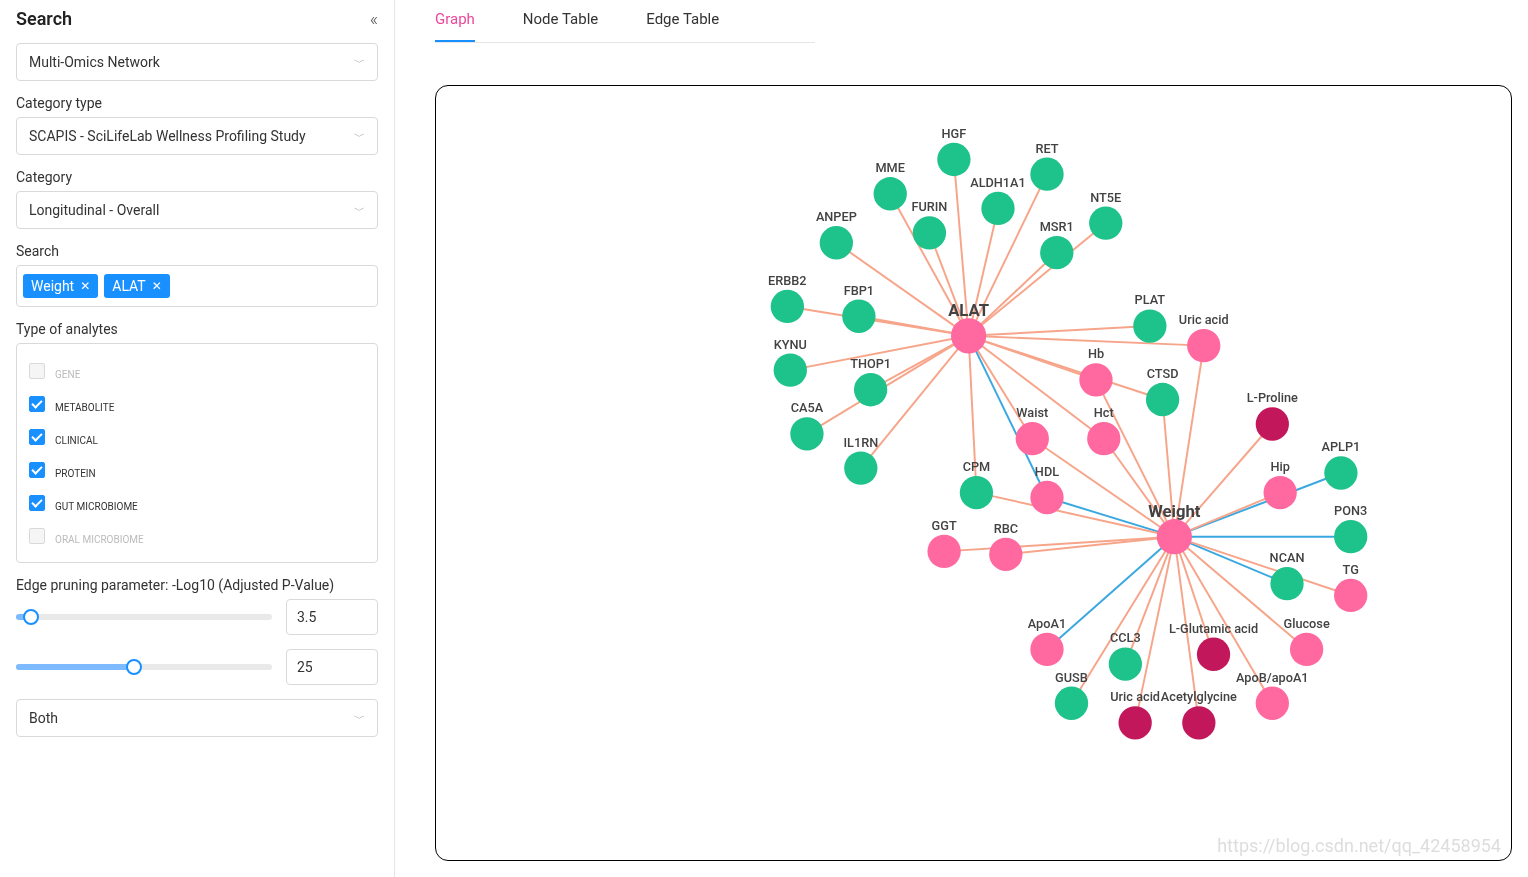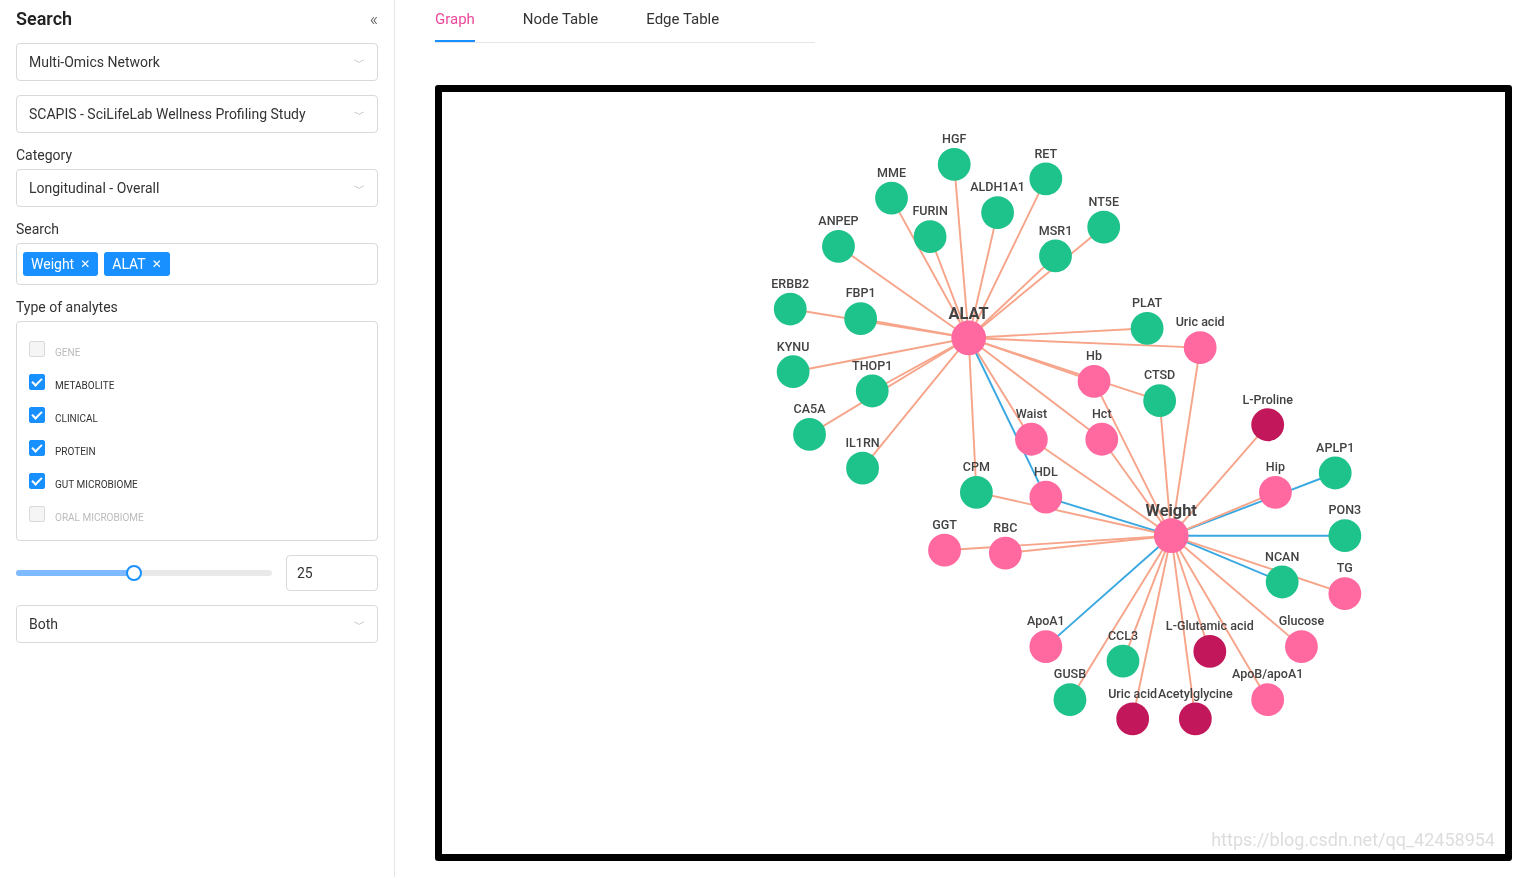--- a/index.html
+++ b/index.html
@@ -26,21 +26,21 @@
     .checkbox-label.disabled { color: #bbb; }
     .slider-row { display: flex; align-items: center; gap: 14px; margin-top: 6px; }
     .slider { position: relative; flex: 1; height: 6px; background: #e9e9e9; border-radius: 3px; cursor: pointer; }
     .slider-fill { position: absolute; top: 0; left: 0; height: 100%; background: #7ebaff; border-radius: 3px; }
     .slider-handle { position: absolute; top: 50%; width: 16px; height: 16px; background: #fff; border: 2px solid #1890ff; border-radius: 50%; transform: translate(-50%, -50%); cursor: grab; }
     .slider-value { width: 92px; height: 36px; border: 1px solid #d9d9d9; border-radius: 4px; padding: 0 10px; font-size: 14px; display: flex; align-items: center; }
     .main { flex: 1; padding: 0 16px 16px 40px; display: flex; flex-direction: column; }
     .tabs { display: flex; gap: 48px; border-bottom: 1px solid #e5e5e5; margin-bottom: 18px; width: 380px; }
     .tab { padding: 10px 0 12px 0; font-size: 15px; color: #333; cursor: pointer; border-bottom: 2px solid transparent; }
     .tab.active { color: #ec4899; border-bottom-color: #1890ff; }
-    .graph-area { flex: 1; border: 7px solid #000000; border-radius: 3px; position: relative; background: #fff; overflow: hidden; margin-top: 24px; }
+    .graph-area { flex: 1; border: 1px solid #000000; border-radius: 13px; position: relative; background: #fff; overflow: hidden; margin-top: 24px; }
     .graph-svg { width: 100%; height: 100%; }
     .node-label { font-size: 13px; fill: #424242; font-weight: 500; }
     .node-label.major { font-size: 17px; font-weight: 700; fill: #424242; }
     .watermark { position: absolute; bottom: 4px; right: 10px; color: #ddd; font-size: 18px; pointer-events: none; }
   </style>
 </head>
 <body>
 
 <div class="app">
   <aside class="sidebar">
@@ -50,20 +50,21 @@
     </div>
 
     <div class="form-group">
       <div class="select">
         <span>Multi-Omics Network</span>
         <span class="chev">﹀</span>
       </div>
     </div>
 
     <div class="form-group">
+      <label class="form-label">Category type</label>
       <div class="select">
         <span>SCAPIS - SciLifeLab Wellness Profiling Study</span>
         <span class="chev">﹀</span>
       </div>
     </div>
 
     <div class="form-group">
       <label class="form-label">Category</label>
       <div class="select">
         <span>Longitudinal - Overall</span>
@@ -102,20 +103,30 @@
             <div class="checkbox checked"></div>
             <span class="checkbox-label">GUT MICROBIOME</span>
           </div>
           <div class="checkbox-row">
             <div class="checkbox disabled"></div>
             <span class="checkbox-label disabled">ORAL MICROBIOME</span>
           </div>
         </div>
     </div>
 
+    <div class="form-group">
+      <label class="form-label">Edge pruning parameter: -Log10 (Adjusted P-Value)</label>
+      <div class="slider-row">
+        <div class="slider">
+          <div class="slider-fill" id="ep-fill" style="width: 6%;"></div>
+          <div class="slider-handle" id="ep-handle" style="left: 6%;"></div>
+        </div>
+        <div class="slider-value">3.5</div>
+      </div>
+    </div>
 
     <div class="form-group">
       <div class="slider-row">
         <div class="slider">
           <div class="slider-fill" id="nl-fill" style="width: 46%;"></div>
           <div class="slider-handle" id="nl-handle" style="left: 46%;"></div>
         </div>
         <div class="slider-value">25</div>
       </div>
     </div>

